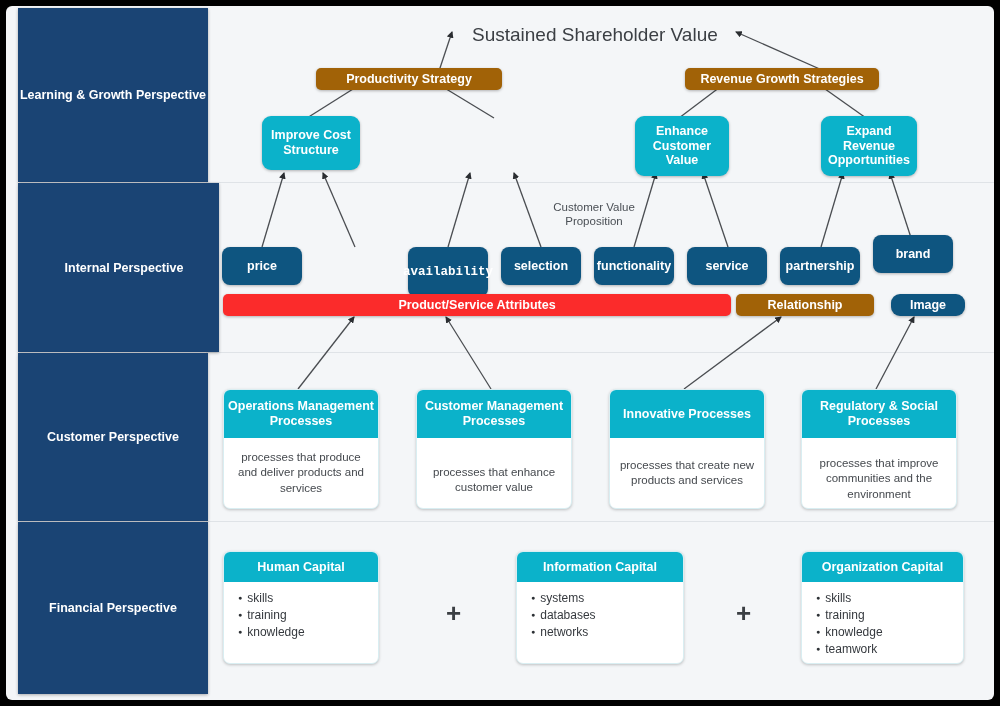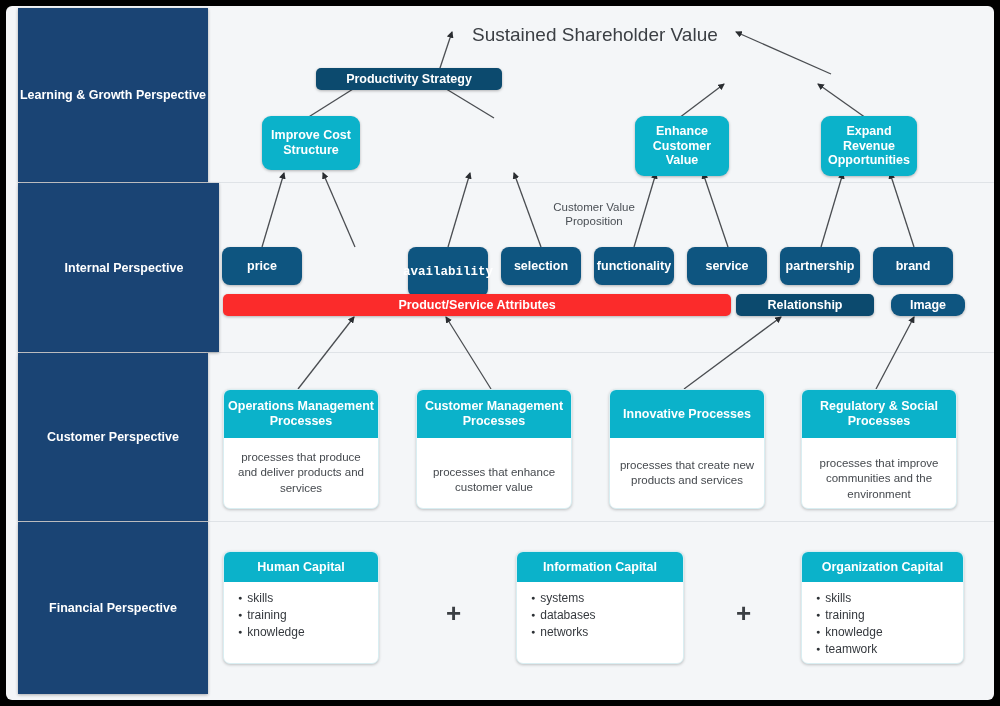--- a/index.html
+++ b/index.html
@@ -14,21 +14,21 @@
              color:#ffffff;font-size:12.5px;font-weight:bold;
              display:flex;align-items:center;justify-content:center;
              text-align:center;box-shadow:0 1px 3px rgba(0,0,0,.30);}
 
   
   .node{position:absolute;box-sizing:border-box;display:flex;
         align-items:center;justify-content:center;text-align:center;
         color:#fff;font-weight:bold;line-height:1.18;
         box-shadow:0 1px 3px rgba(0,0,0,.28);}
   .teal{background:#0bb2ca;border-radius:9px;font-size:12.5px;}
-  .crimson{background:#0c4a6e;border-radius:5px;font-size:12.5px;}
+  .crimson{background:#a16207;border-radius:5px;font-size:12.5px;}
   .navy{background:#0e5580;border-radius:8px;font-size:12.5px;}
   .red{background:#fb2b2b;border-radius:5px;font-size:12.5px;}
 
   .title{position:absolute;color:#3b3f44;font-size:19px;
          white-space:nowrap;}
   .cvp{position:absolute;color:#4a4f55;font-size:11.5px;text-align:center;
        line-height:1.25;}
 
   
   .card{position:absolute;box-sizing:border-box;background:#ffffff;
@@ -102,20 +102,23 @@
       <path d="M 678 383 L 775 311"></path>
       <path d="M 870 383 L 908 311"></path>
     </g>
   </svg>
 
   <div class="title" style="left:466px;top:18px;">Sustained Shareholder Value</div>
 
   <div class="node crimson" style="left:310px;top:62px;width:186px;height:22px;">
     <span>Productivity Strategy</span>
   </div>
+  <div class="node crimson" style="left:679px;top:62px;width:194px;height:22px;">
+    <span>Revenue Growth Strategies</span>
+  </div>
 
   <div class="node teal" style="left:256px;top:110px;width:98px;height:54px;">
     <span>Improve Cost Structure</span>
   </div>
   <div class="node teal" style="left:629px;top:110px;width:94px;height:60px;">
     <span>Enhance Customer Value</span>
   </div>
   <div class="node teal" style="left:815px;top:110px;width:96px;height:60px;">
     <span>Expand Revenue Opportunities</span>
   </div>
@@ -136,21 +139,21 @@
   </div>
   <div class="node navy" style="left:588px;top:241px;width:80px;height:38px;">
     <span>functionality</span>
   </div>
   <div class="node navy" style="left:681px;top:241px;width:80px;height:38px;">
     <span>service</span>
   </div>
   <div class="node navy" style="left:774px;top:241px;width:80px;height:38px;">
     <span>partnership</span>
   </div>
-  <div class="node navy" style="left:867px;top:241px;width:80px;height:38px;">
+  <div class="node navy" style="left:867px;top:229px;width:80px;height:38px;">
     <span>brand</span>
   </div>
 
   <div class="node red" style="left:217px;top:288px;width:508px;height:22px;">
     <span>Product/Service Attributes</span>
   </div>
   <div class="node crimson" style="left:730px;top:288px;width:138px;height:22px;">
     <span>Relationship</span>
   </div>
   <div class="node navy" style="left:873px;top:288px;width:74px;height:22px;border-radius:9px;margin-left:12px;">

